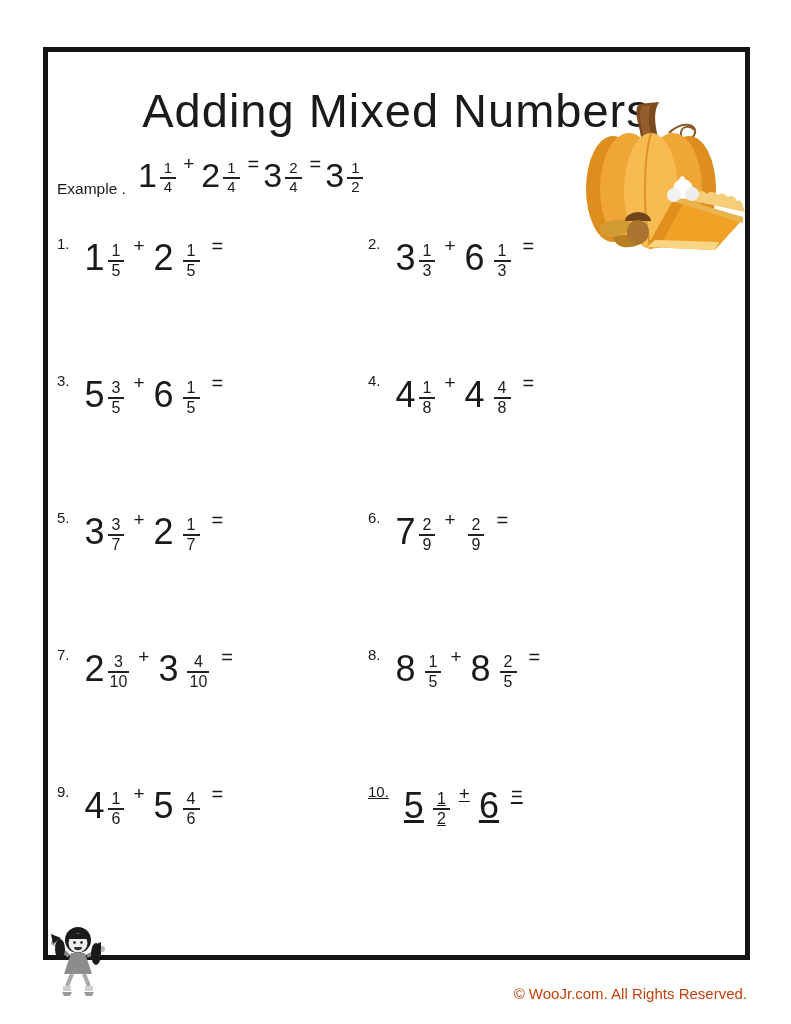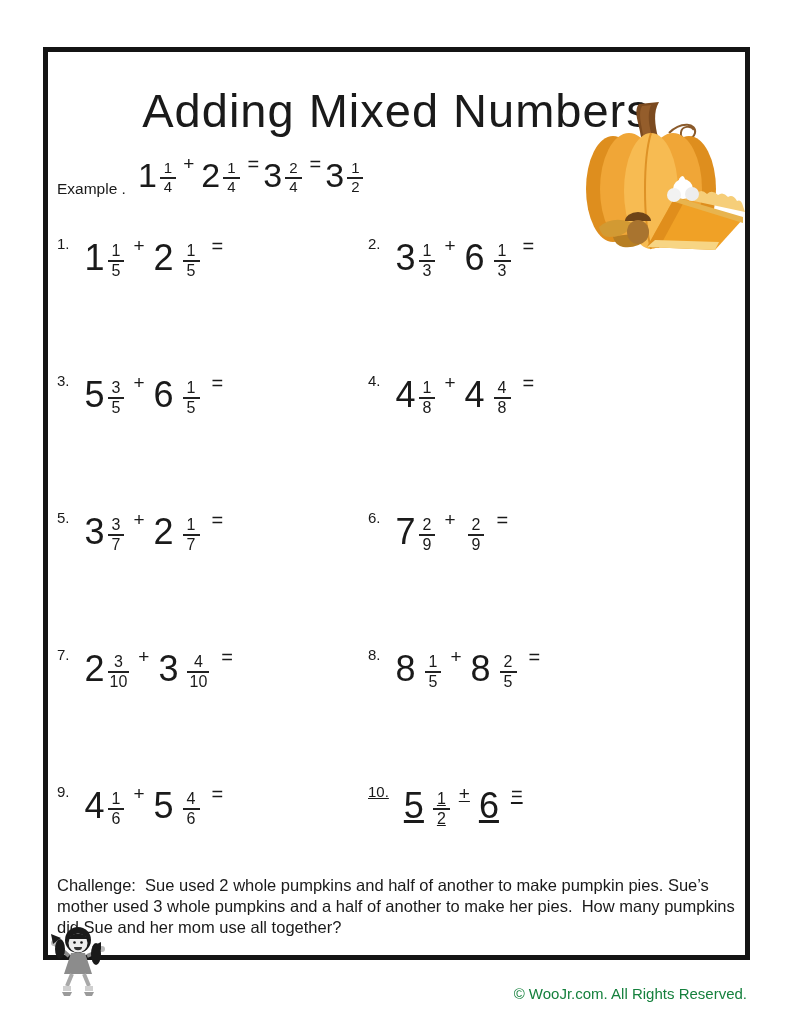--- a/index.html
+++ b/index.html
@@ -4,21 +4,21 @@
 <style>
   html,body{margin:0;padding:0;background:#fff;}
   .page{position:relative;width:791px;height:1024px;background:#fff;overflow:hidden;
         font-family:"Liberation Sans",sans-serif;color:#1a1a1a;}
   .border-box{position:absolute;left:43px;top:47px;width:697px;height:903px;border:5px solid #141414;}
   .title{position:absolute;left:43px;top:52px;width:707px;text-align:center;
          font-size:47px;font-weight:400;letter-spacing:1px;}
   .instructions{position:absolute;left:57px;top:102px;font-size:15.5px;}
   .challenge{position:absolute;left:57px;top:858px;width:694px;font-size:16.5px;
              line-height:1.3;white-space:pre-wrap;}
-  .footer{position:absolute;right:44px;top:970px;font-size:15px;color:#15803d;}
+  .footer{position:absolute;right:44px;top:970px;font-size:15px;color:#c2410c;}
 
   .exrow{position:absolute;left:57px;top:148px;display:flex;align-items:center;}
   .exlabel{font-size:15.5px;margin-right:12px;transform:translateY(-4px);margin-top:36px;}
 
   .problem{position:absolute;display:flex;align-items:center;height:52px;}
   .pnum{font-size:15px;align-self:flex-start;margin-top:3px;margin-right:15px;}
   .whole{font-size:36px;line-height:1;}
   .exrow .whole{font-size:34px;}
   .frac{display:inline-block;text-align:center;font-size:16px;line-height:1.12;
         margin-left:3px;transform:translateY(3px);}
@@ -258,21 +258,20 @@
     <span class="gap"></span>
     <span class="frac">
         <span class="fn">1</span>
         <span class="fd">2</span>
       </span>
     <span class="op">+</span>
     <span class="whole">6</span>
     <span class="eq">=</span>
   </div>
 
-  <p class="challenge">Challenge:  Sue used 2 whole pumpkins and half of another to make pumpkin pies. Sue’s mother used 3 whole pumpkins and a half of another to make her pies.  How many pumpkins did Sue and her mom use all together?</p>
 
   <svg class="illu" style="left:45px;top:924px;width:66px;height:76px;z-index:2;" viewBox="0 0 66 76" aria-hidden="true">
 
     <path d="M24,32 L10,20" stroke="#8C8C8C" stroke-width="4" fill="none"></path>
     <path d="M42,32 L56,26" stroke="#8C8C8C" stroke-width="4" fill="none"></path>
     <circle cx="9" cy="19" r="3" fill="#BBBBBB"></circle>
     <circle cx="57" cy="25" r="3" fill="#BBBBBB"></circle>
 
     <path d="M6,10 L16,14 L8,20 Z" fill="#1a1a1a"></path>
     <ellipse cx="15" cy="25" rx="5" ry="10" fill="#1a1a1a"></ellipse>

